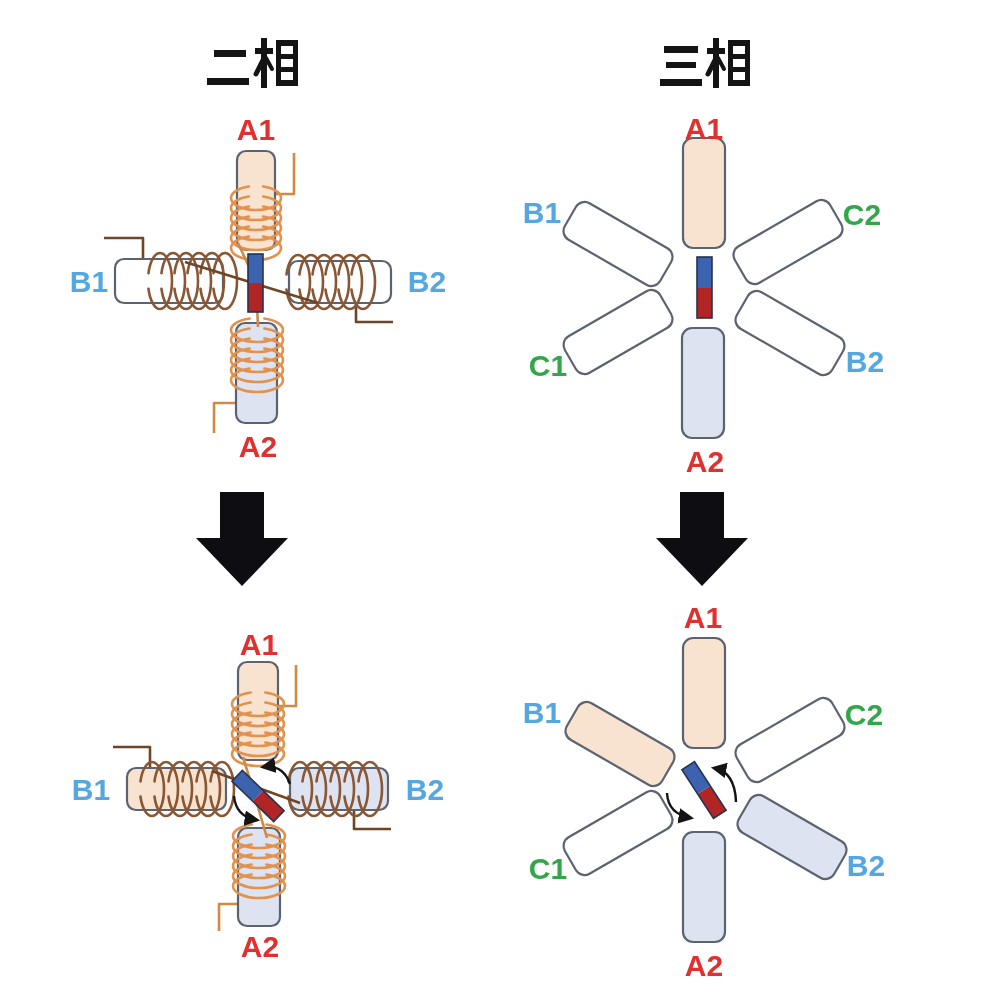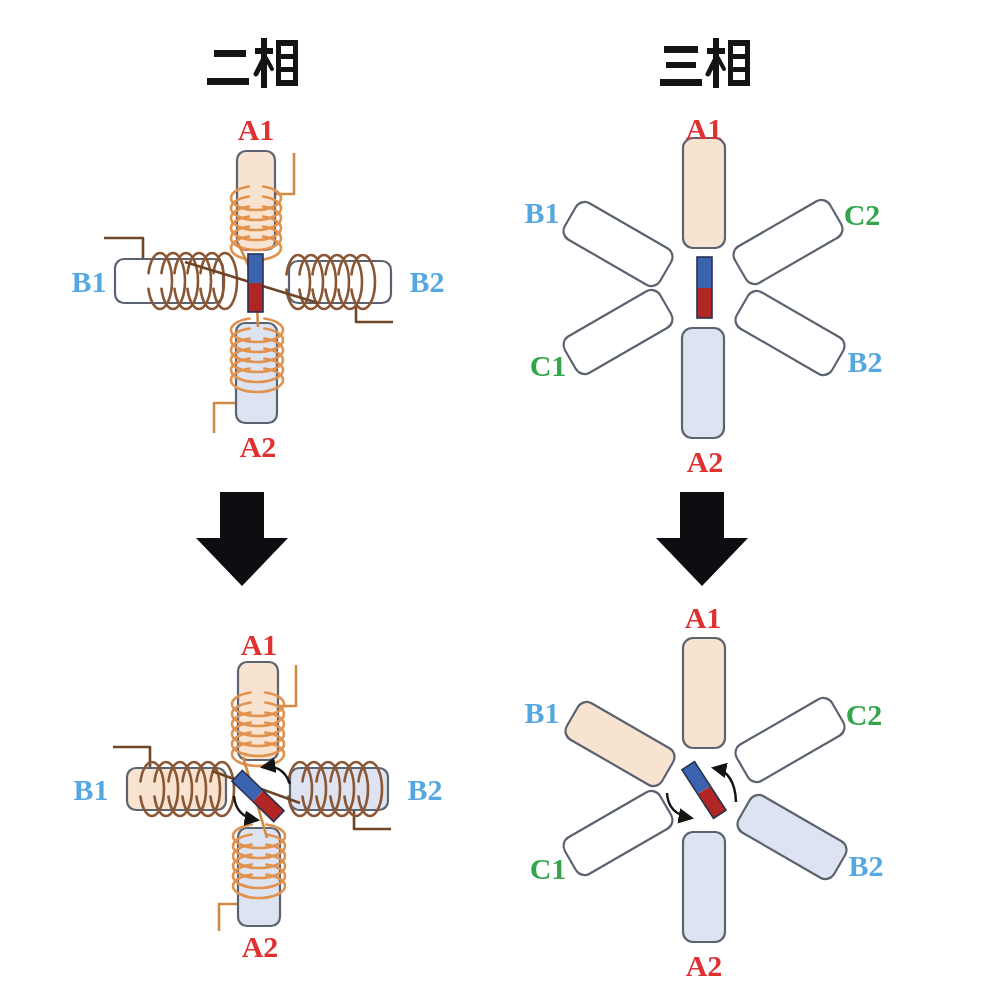--- a/index.html
+++ b/index.html
@@ -1,17 +1,17 @@
 <!DOCTYPE html>
 <html><head>
 <meta charset="utf-8">
 <style>
   html,body{margin:0;padding:0;background:#ffffff;}
   .canvas{position:relative;width:1000px;height:1000px;background:#ffffff;overflow:hidden;
-          font-family:Liberation Serif, serif;}
+          font-family:Liberation Sans, sans-serif;}
   svg{display:block;}
   
   .pole{stroke:#5c6370;stroke-width:2.2;}
   
   [data-coil] ellipse{fill:none;stroke-width:2.6;stroke-dasharray:88 12;stroke-linecap:round;}
   .wind-a ellipse{stroke:#e2924f;stroke-dashoffset:19;}
   .wind-b ellipse{stroke:#8a5633;stroke-dashoffset:44;}
   
   .lead-a,.wire-a{stroke:#d08a44;fill:none;stroke-width:2.6;stroke-linejoin:round;}
   .lead-b,.wire-b{stroke:#6e4526;fill:none;stroke-width:2.6;stroke-linejoin:round;}

